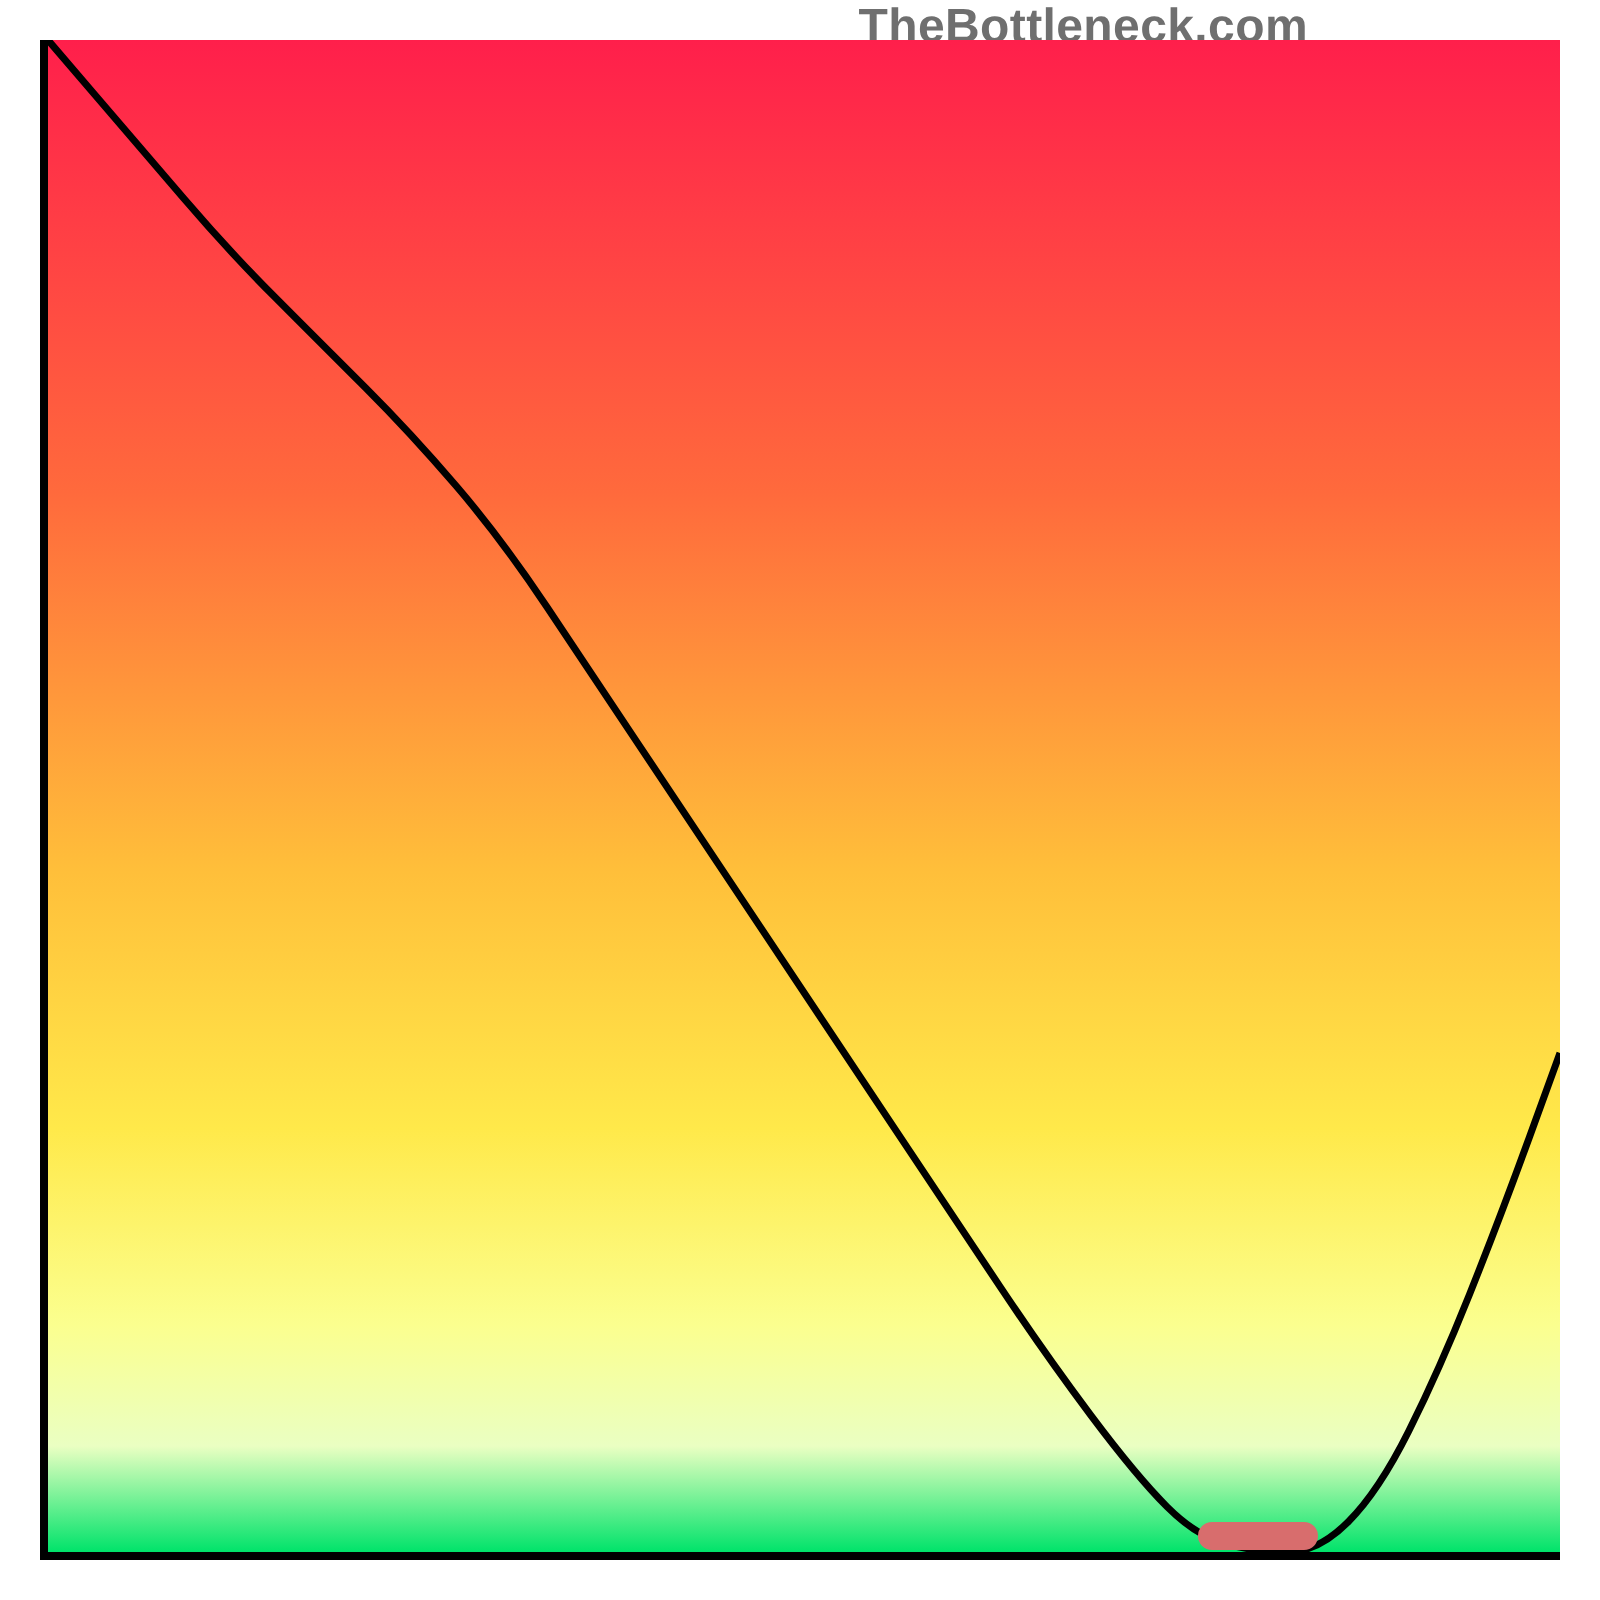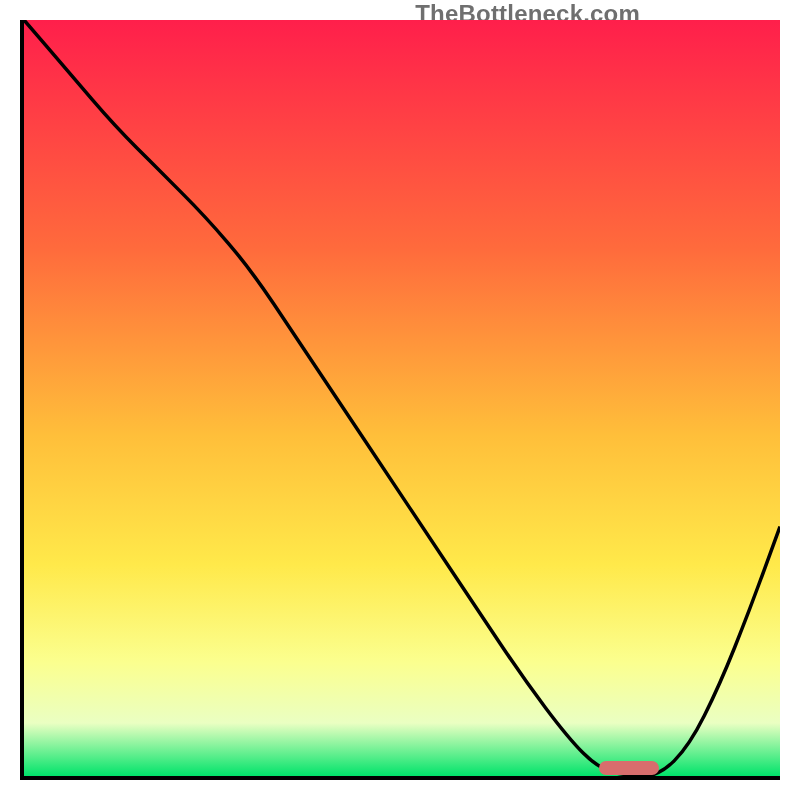--- a/index.html
+++ b/index.html
@@ -7,20 +7,21 @@
     padding: 0;
     width: 800px;
     height: 800px;
     background: #ffffff;
     font-family: Arial, Helvetica, sans-serif;
   }
   .chart-wrap {
     position: relative;
     width: 652px;
     height: 800px;
+    padding-left: 14px;
   }
   .plot-area {
     position: absolute;
     left: 20px;
     top: 20px;
     width: 760px;
     height: 760px;
     border-left: 4px solid #000;
     border-bottom: 4px solid #000;
     box-sizing: border-box;

